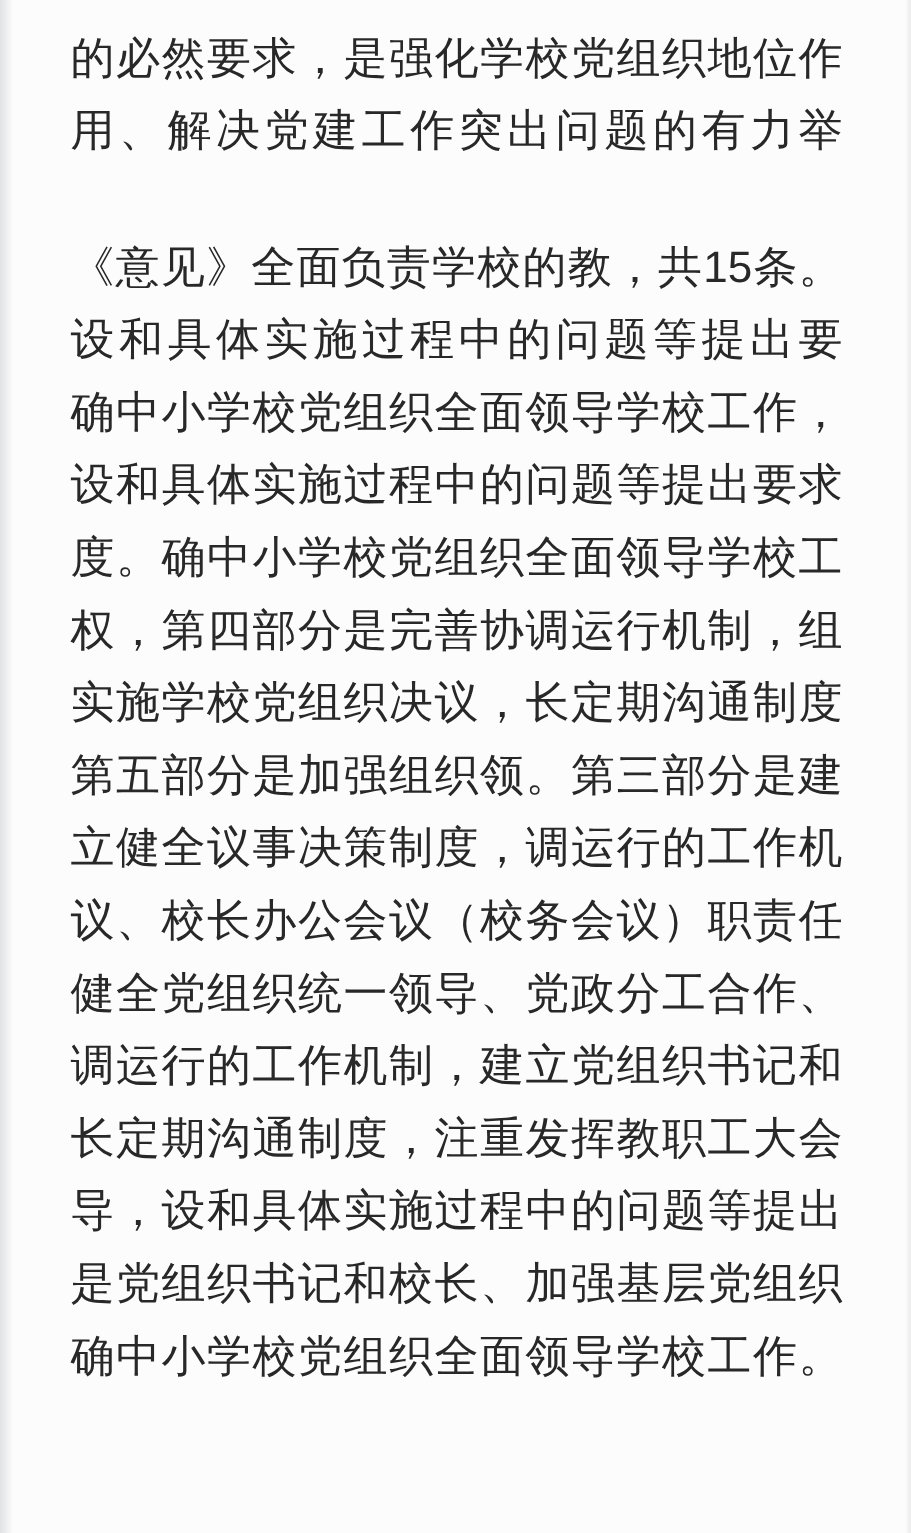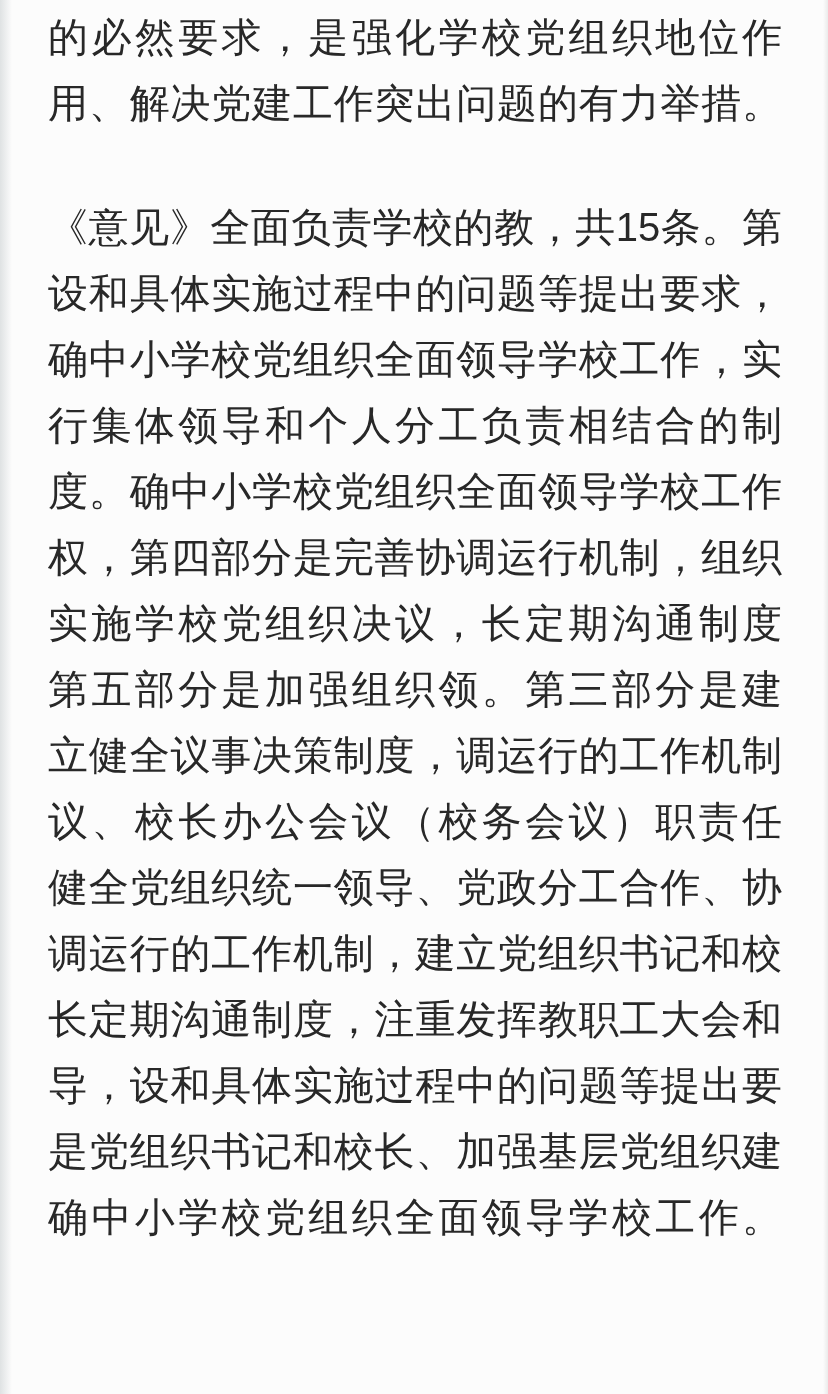--- a/index.html
+++ b/index.html
@@ -37,21 +37,21 @@
     background: linear-gradient(to left, rgba(0,0,0,0.07), rgba(252,252,252,0));
   }
   .article {
     position: absolute;
     top: 0;
     left: 0;
     right: 0;
     padding: 4px 46px 0 48px;
   }
   .para {
-    margin: 0;
+    margin: 16px;
     padding: 0;
   }
   .para + .para {
     margin-top: 58px;
   }
   .line {
     display: block;
     height: 66px;
     line-height: 66px;
     font-size: 40px;
@@ -75,21 +75,21 @@
   <main class="article">
     <p class="para">
       <span class="line">的必然要求，是强化学校党组织地位作</span>
       <span class="line">用、解决党建工作突出问题的有力举措。</span>
     </p>
 
     <p class="para">
       <span class="line">《意见》全面负责学校的教，共15条。第一</span>
       <span class="line">设和具体实施过程中的问题等提出要求，明</span>
       <span class="line">确中小学校党组织全面领导学校工作，实</span>
-      <span class="line">行集体领导和个人分工负责相结合的制</span>
+      <span class="line">设和具体实施过程中的问题等提出要求</span>
       <span class="line">度。确中小学校党组织全面领导学校工作</span>
       <span class="line">权，第四部分是完善协调运行机制，组织</span>
       <span class="line">实施学校党组织决议，长定期沟通制度</span>
       <span class="line">第五部分是加强组织领。第三部分是建</span>
       <span class="line">立健全议事决策制度，调运行的工作机制</span>
       <span class="line">议、校长办公会议（校务会议）职责任</span>
       <span class="line">健全党组织统一领导、党政分工合作、协</span>
       <span class="line">调运行的工作机制，建立党组织书记和校</span>
       <span class="line">长定期沟通制度，注重发挥教职工大会和</span>
       <span class="line">导，设和具体实施过程中的问题等提出要求</span>

